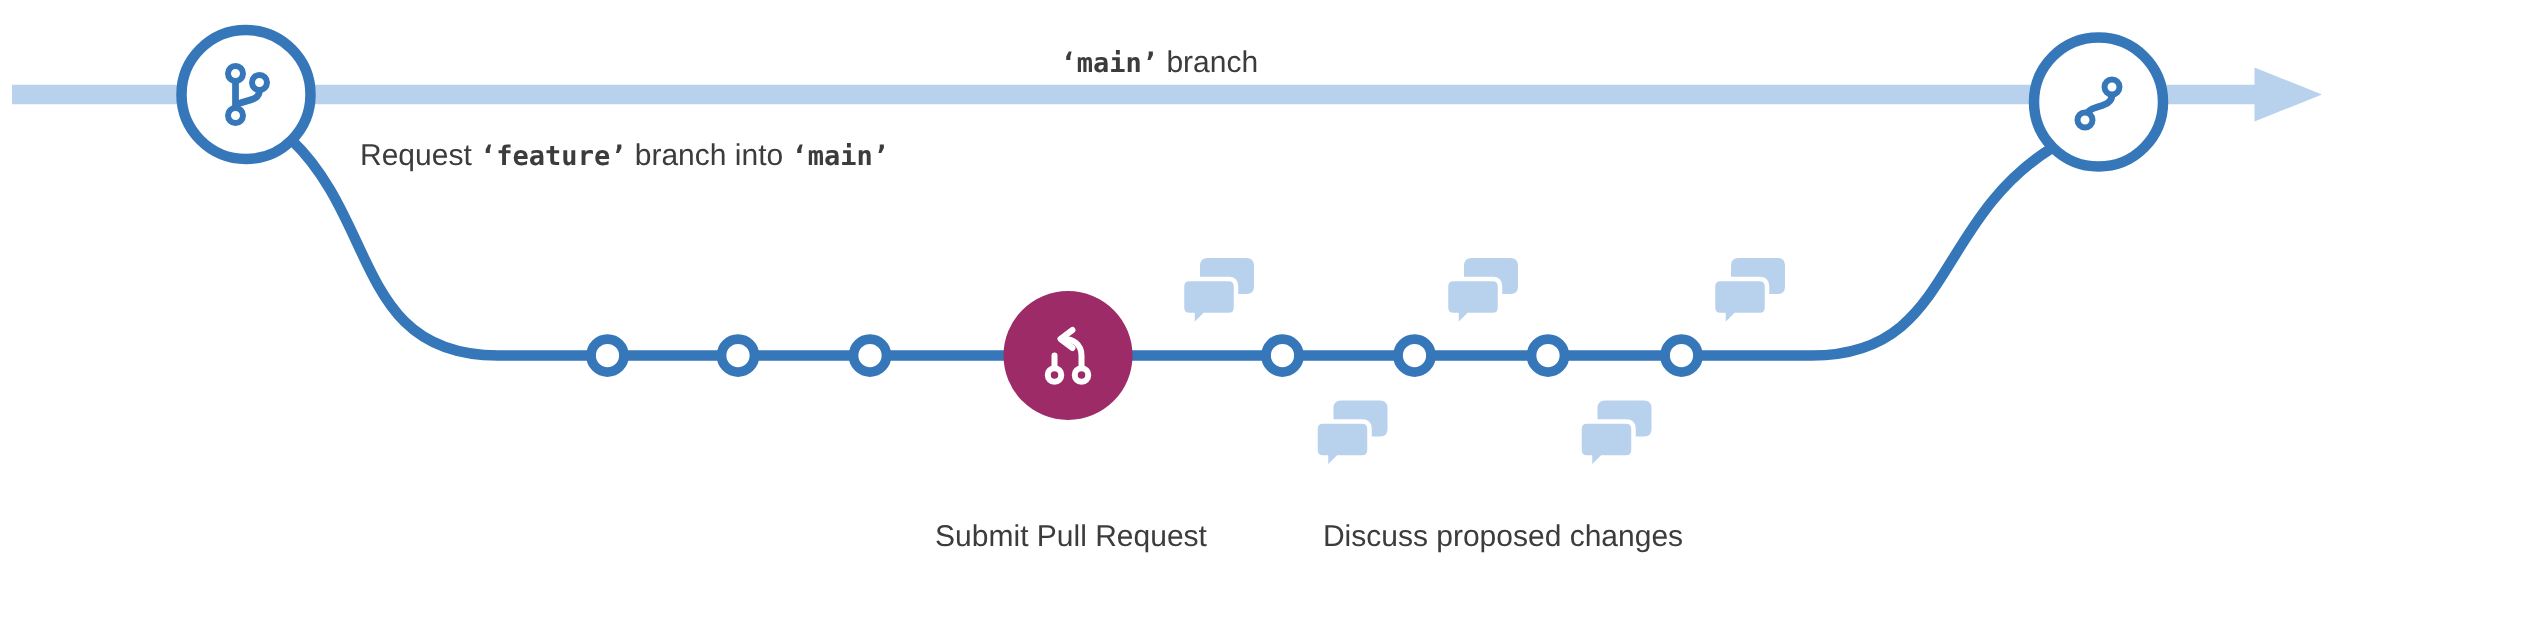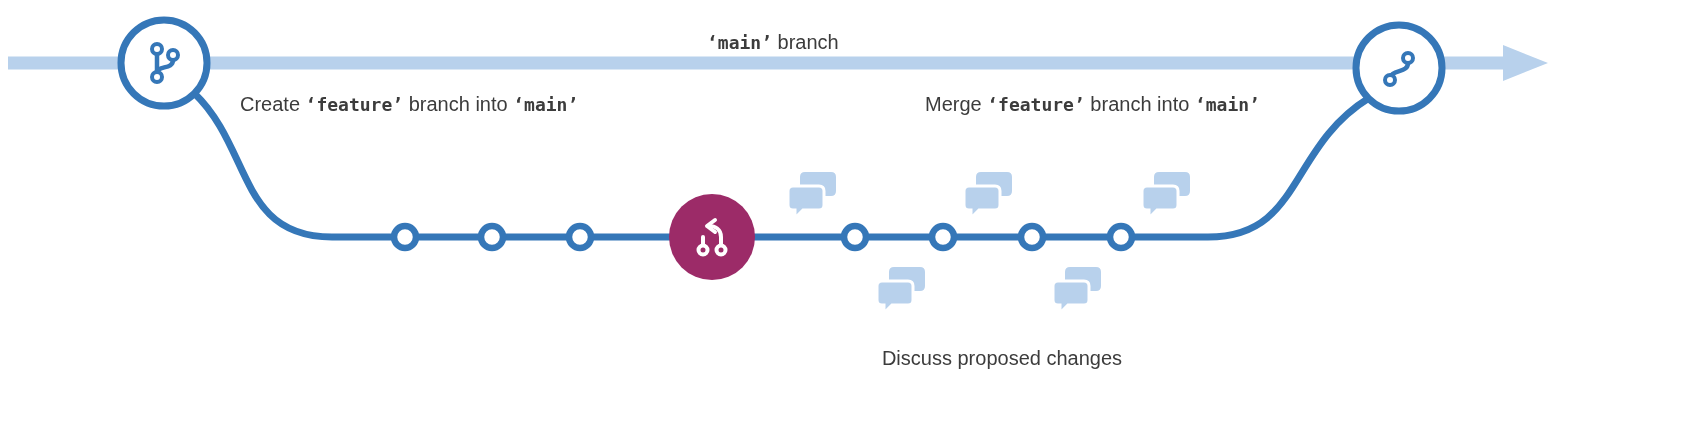--- a/index.html
+++ b/index.html
@@ -114,22 +114,20 @@
         <circle class="icon-white-dot" cx="9" cy="13" r="4.5"></circle>
       </g>
     </g>
   </svg>
 
   <div class="label" style="left:707px; top:30px;">
     <span class="code">‘main’</span><span> branch</span>
   </div>
 
   <div class="label" style="left:240px; top:92px;">
-    <span>Create </span><span class="code">‘feature’</span><span> branch into </span><span class="code">‘main’</span>
+    <span>Request </span><span class="code">‘feature’</span><span> branch into </span><span class="code">‘main’</span>
   </div>
 
-  <div class="label" style="left:925px; top:92px;">
-    <span>Merge </span><span class="code">‘feature’</span><span> branch into </span><span class="code">‘main’</span>
-  </div>
 
+  <div class="label centered" style="left:714px; top:346px;">Submit Pull Request</div>
   <div class="label centered" style="left:1002px; top:346px;">Discuss proposed changes</div>
 
 </div>
 
 </body></html>

